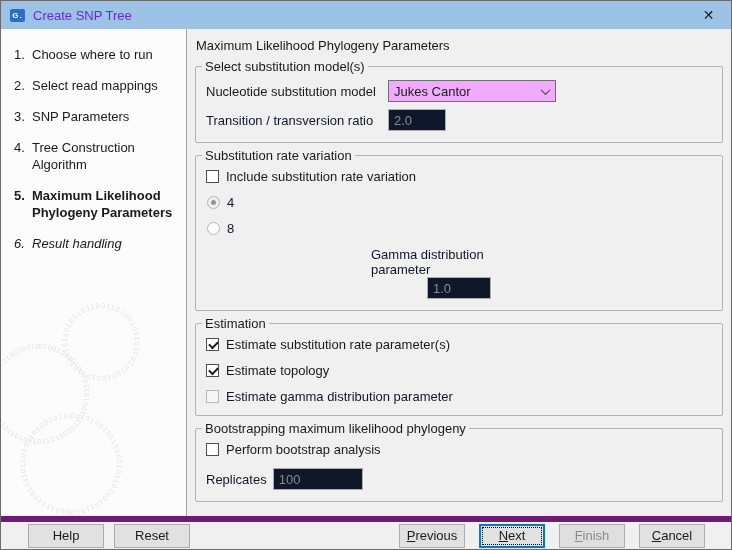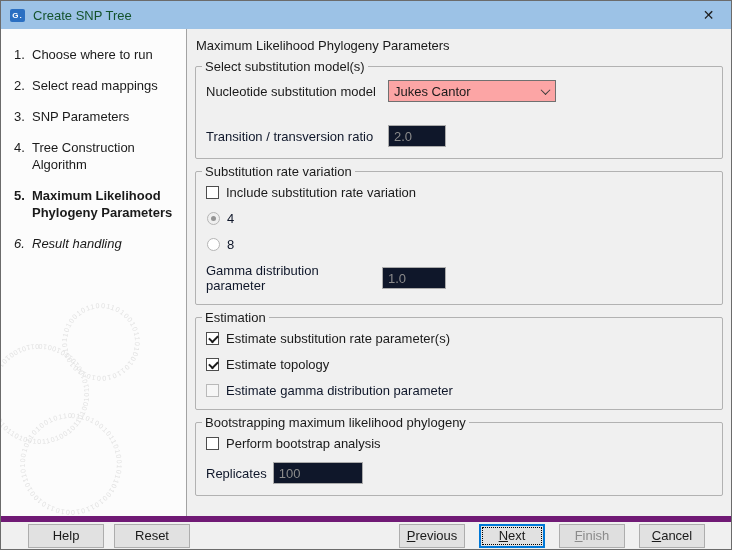--- a/index.html
+++ b/index.html
@@ -8,21 +8,21 @@
 
   .window { width:732px; height:550px; border:1px solid #6b6b6b; background:#f0f0f0;
             display:flex; flex-direction:column; overflow:hidden; }
 
   
   .titlebar { height:28px; background:#9cc2e6; display:flex; align-items:center;
               padding-left:9px; flex:0 0 auto; }
   .app-icon { width:15px; height:13px; background:#2a6fc2; border-radius:2px; color:#fff;
               font-size:8px; font-weight:bold; line-height:13px; text-align:center;
               letter-spacing:1px; flex:0 0 auto; }
-  .title-text { margin-left:8px; color:#14532d; font-size:13px; }
+  .title-text { margin-left:8px; color:#6d28d9; font-size:13px; }
   .close-btn { margin-left:auto; width:45px; height:28px; display:flex; align-items:center;
                justify-content:center; color:#1d1d1d; font-size:14px; cursor:default; }
 
   
   .body { flex:1 1 auto; display:flex; min-height:0; }
 
   .sidebar { width:186px; flex:0 0 auto; background:#fcfcfc; border-right:1px solid #a3a3a3;
              position:relative; padding:17px 6px 0 13px; overflow:hidden; }
   .step { display:flex; margin-bottom:14px; line-height:17px; position:relative; z-index:1; }
   .step-num { width:18px; flex:0 0 auto; }
@@ -32,29 +32,29 @@
   .watermark { position:absolute; left:0; bottom:0; z-index:0; }
   .watermark text { font-size:7px; fill:#e2e2e2; letter-spacing:1px; }
 
   .main { flex:1 1 auto; background:#f0f0f0; padding:8px 8px 0 8px; }
   .main-header { margin:1px 0 13px 1px; }
 
   .group { position:relative; border:1px solid #b2b2b2; border-radius:2px;
            margin-bottom:12px; padding:13px 10px 9px 10px; }
   .legend { position:absolute; top:-8px; left:6px; background:#f0f0f0; padding:0 3px; }
 
-  .row { display:flex; align-items:center; margin-bottom:23px; }
+  .row { display:flex; align-items:center; margin-bottom:7px; }
   .row:last-child { margin-bottom:2px; }
   .lbl { margin-right:6px; }
   .lbl-w { width:176px; flex:0 0 auto; }
   .lbl-w2 { width:170px; flex:0 0 auto; }
   .disabled-text { color:#0f172a; }
 
   
-  .combobox { width:168px; height:22px; background:#fca5a5; border:1px solid #707070;
+  .combobox { width:168px; height:22px; background:#f0abfc; border:1px solid #707070;
               display:flex; align-items:center; padding-left:5px; position:relative; }
   .combo-value { flex:1 1 auto; }
   .chevron { width:20px; height:100%; display:flex; align-items:center; justify-content:center; }
   .chevron::after { content:""; width:6px; height:6px; border-right:1px solid #3c3c3c;
                     border-bottom:1px solid #3c3c3c; transform:rotate(45deg) translate(-1px,-1px); }
 
   
   .field { height:22px; background:#0f172a; border:1px solid #ababab; color:#8b8b8b;
            display:flex; align-items:center; padding-left:5px; }
   .field.w58 { width:58px; } .field.w64 { width:64px; } .field.w90 { width:90px; }
@@ -69,21 +69,21 @@
   .checkbox.disabled { border-color:#b9b9b9; background:#f6f6f6; }
 
   
   .radio { width:13px; height:13px; border:1px solid #b5b5b5; border-radius:50%;
            background:#fff; margin-right:7px; flex:0 0 auto; position:relative; }
   .radio.selected { background:#efefef; }
   .radio.selected::after { content:""; position:absolute; left:3px; top:3px; width:5px;
            height:5px; border-radius:50%; background:#949494; }
   .radio-row { margin-left:1px; margin-bottom:11px; }
 
-  .rv-gap { margin-top:10px; }
+  .rv-gap { margin-top:10px;flex-direction:column; }
 
   
   .buttonbar { flex:0 0 auto; height:33px; border-top:6px solid #701a75; background:#f0f0f0;
                display:flex; align-items:center; padding:0 26px 0 27px; }
   .btn { min-width:76px; height:24px; background:#e1e1e1; border:1px solid #adadad;
          font-family:inherit; font-size:13px; color:#1a1a1a; display:flex; align-items:center;
          justify-content:center; cursor:default; }
   .btn + .btn { margin-left:10px; }
   .btn-right { min-width:66px; }
   .btn-right + .btn-right { margin-left:14px; }

